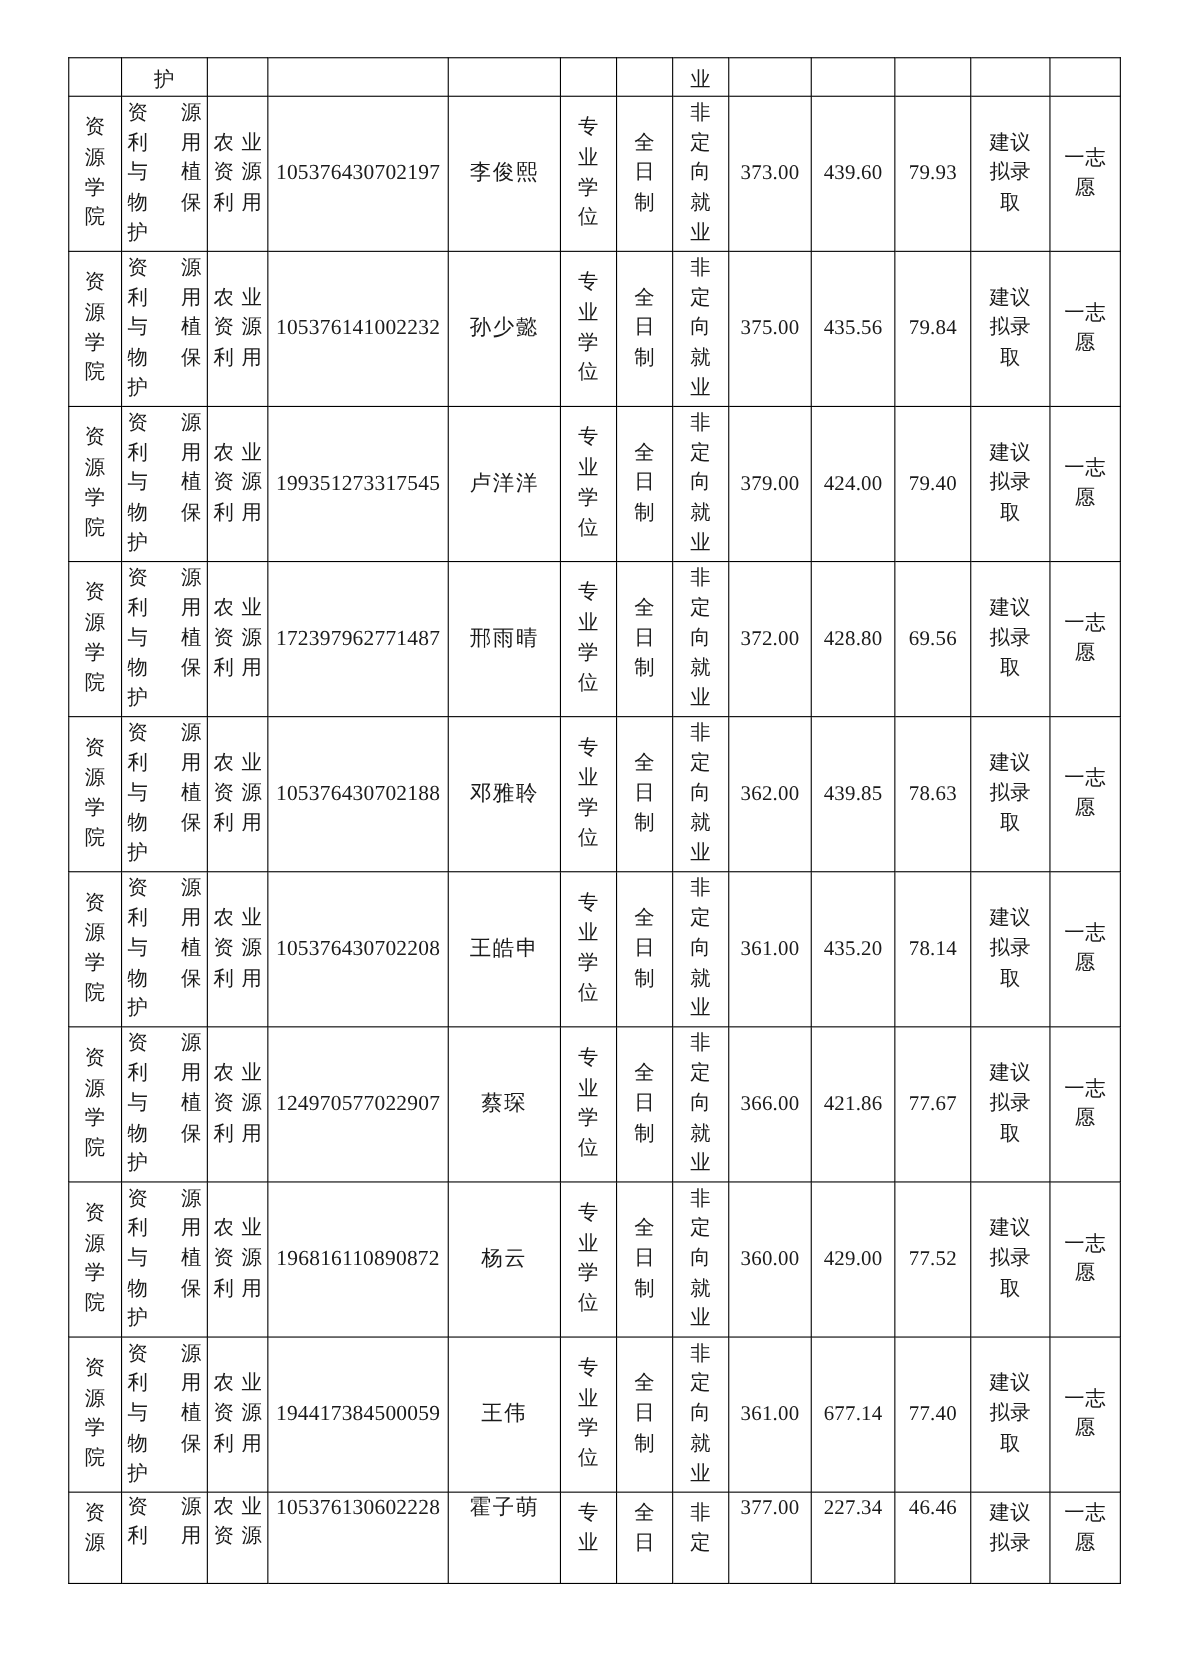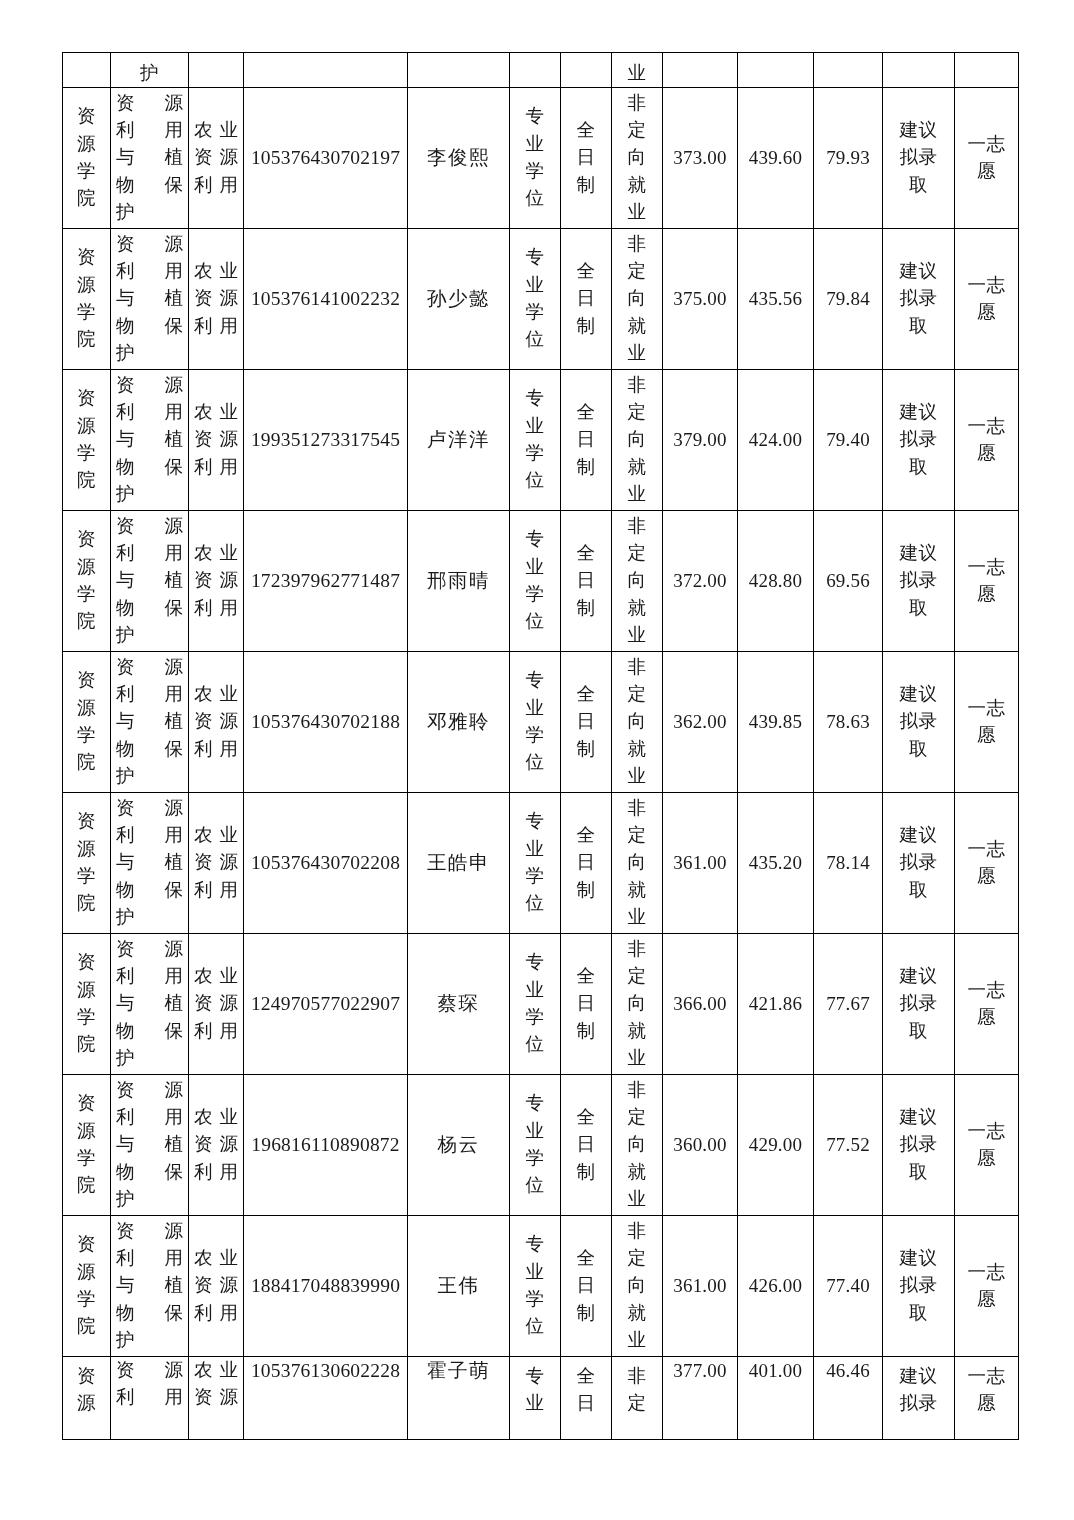--- a/index.html
+++ b/index.html
@@ -1013,21 +1013,21 @@
                 <i style="font-style: normal;">资</i>
                 <i style="font-style: normal;">源</i>
               </span>
               <span>
                 <i style="font-style: normal;">利</i>
                 <i style="font-style: normal;">用</i>
               </span>
             </span>
           </td>
           <td>
-            <span class="examno-cell">188417048839990</span>
+            <span class="examno-cell">194417384500059</span>
           </td>
           <td>
             <span class="name-cell">王伟</span>
           </td>
           <td>
             <span class="stacked-cell">
               <span>专</span>
               <span>业</span>
               <span>学</span>
               <span>位</span>
@@ -1046,21 +1046,21 @@
               <span>定</span>
               <span>向</span>
               <span>就</span>
               <span>业</span>
             </span>
           </td>
           <td>
             <span class="num-cell">361.00</span>
           </td>
           <td>
-            <span class="num-cell">426.00</span>
+            <span class="num-cell">677.14</span>
           </td>
           <td>
             <span class="num-cell">77.40</span>
           </td>
           <td>
             <span class="stacked-cell">
               <span>建议</span>
               <span>拟录</span>
               <span>取</span>
             </span>
@@ -1124,21 +1124,21 @@
           <td>
             <span class="stacked-cell">
               <span>非</span>
               <span>定</span>
             </span>
           </td>
           <td>
             <span class="num-cell">377.00</span>
           </td>
           <td>
-            <span class="num-cell">401.00</span>
+            <span class="num-cell">227.34</span>
           </td>
           <td>
             <span class="num-cell">46.46</span>
           </td>
           <td>
             <span class="stacked-cell">
               <span>建议</span>
               <span>拟录</span>
             </span>
           </td>

